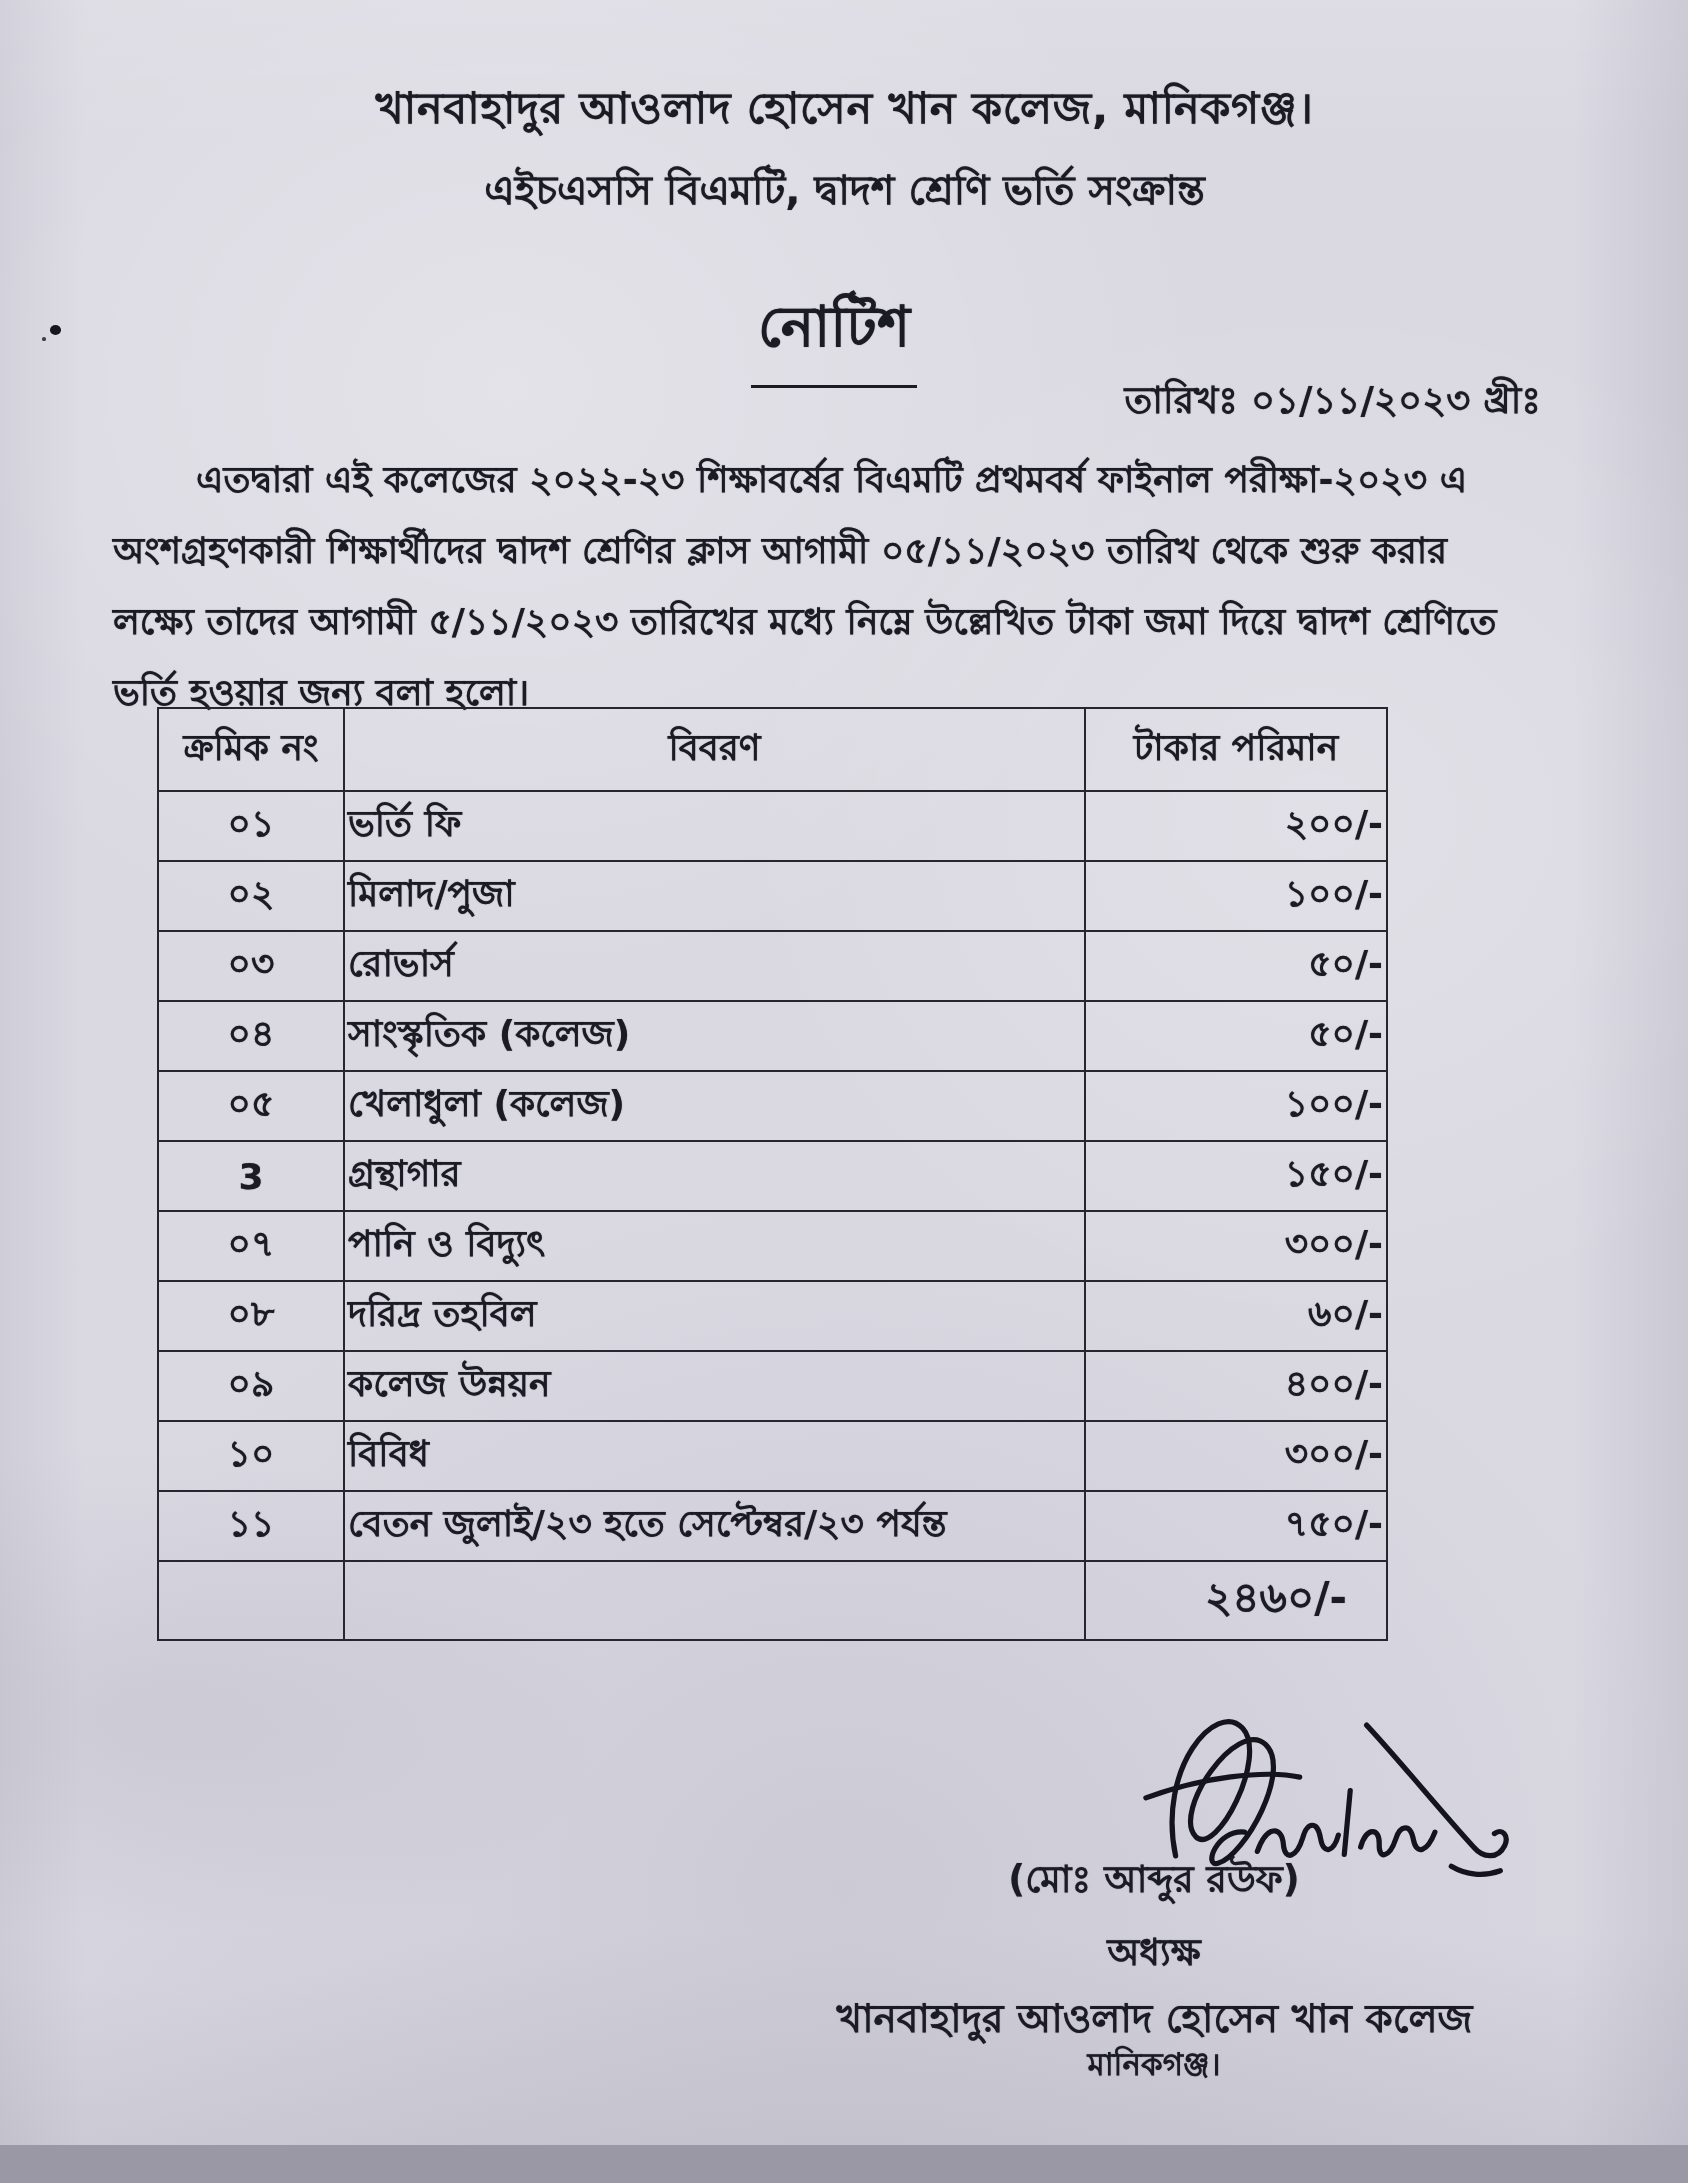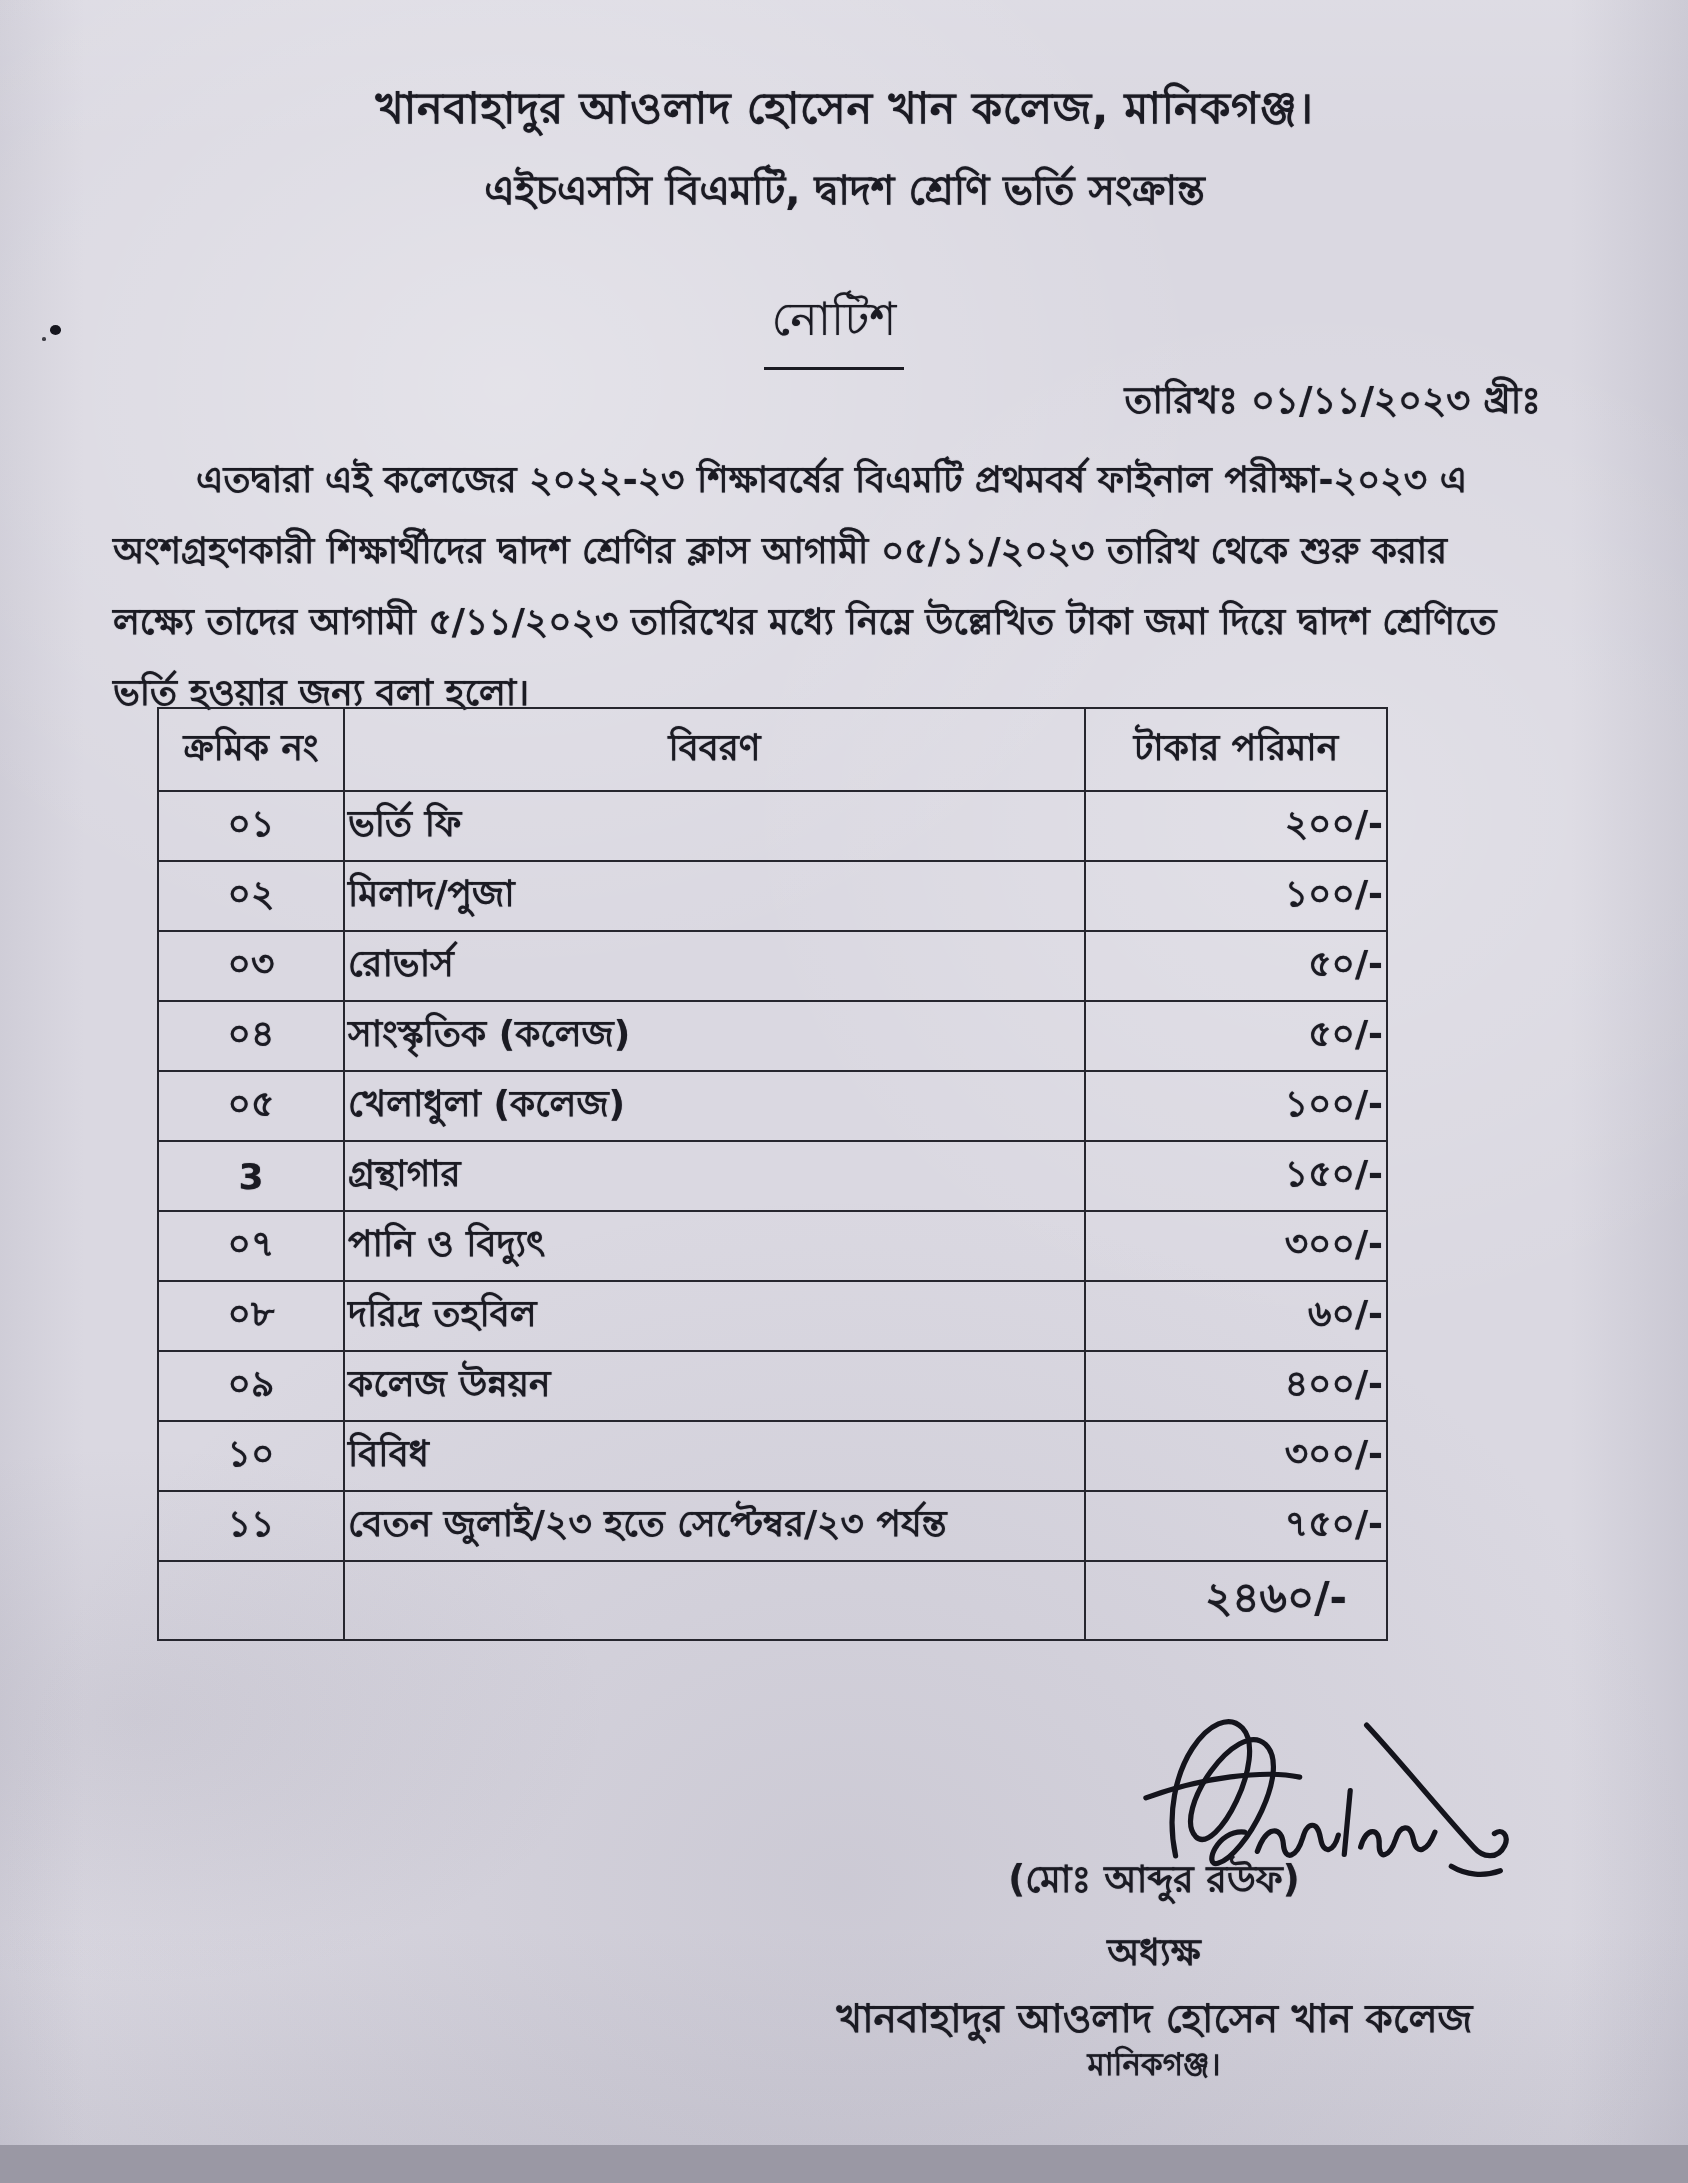--- a/index.html
+++ b/index.html
@@ -27,21 +27,21 @@
   }
   .subject{
     position:absolute; left:0; right:0; top:159px;
     font-size:40px; font-weight:700;
   }
   .notice-wrap{
     position:absolute; left:0; right:21px; top:284px; text-align:center;
   }
   .notice-title{
     display:inline-block;
-    font-size:46px; font-weight:400;
+    font-size:56px; font-weight:700;
     padding:0 7.4px 7.4px 7.4px;
     border-bottom:3.7px solid #1b1b23;
   }
   .date-line{
     position:absolute; top:371px; right:148px;
     font-size:37px; font-weight:700;
   }
   .para{
     position:absolute; left:113px; top:444px; width:1477px;
     font-size:36px; font-weight:700; line-height:71px;

